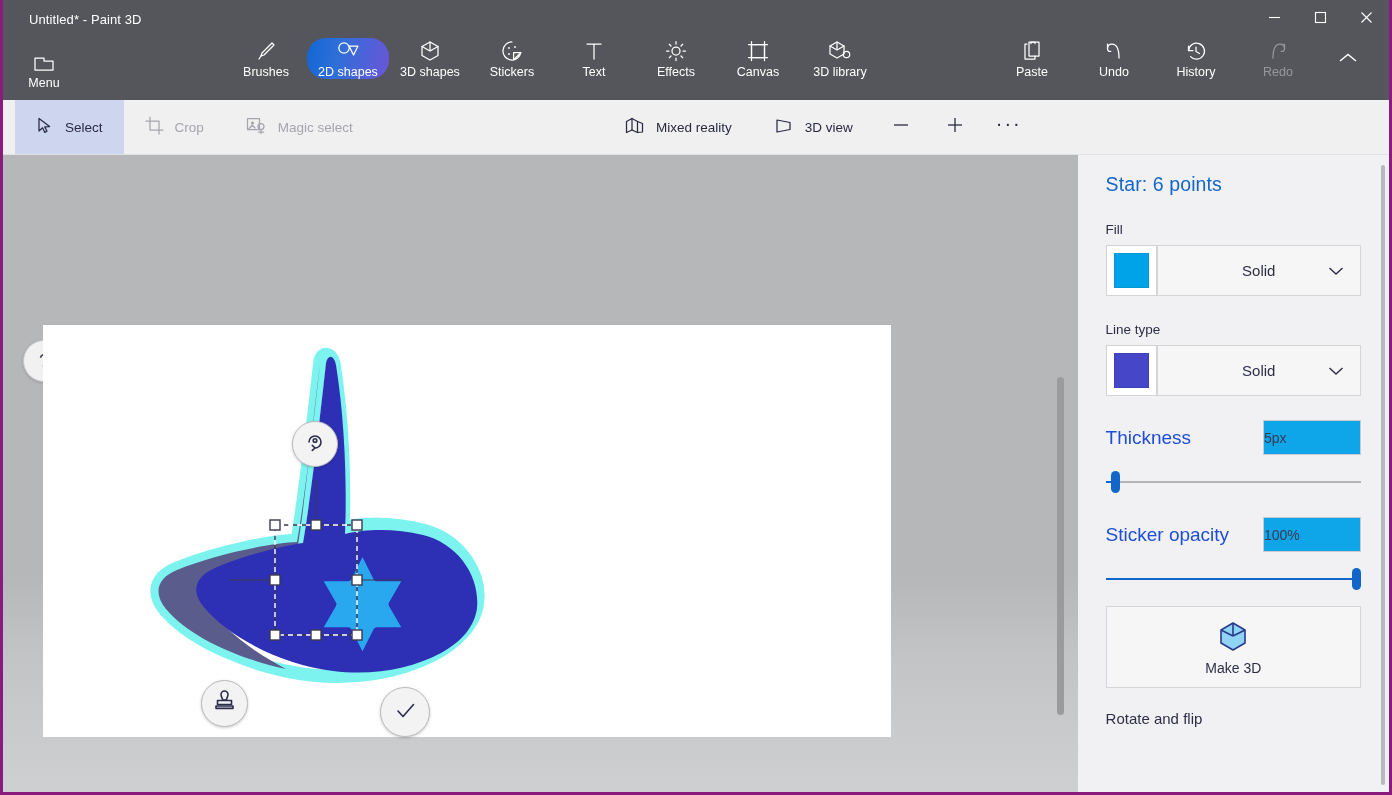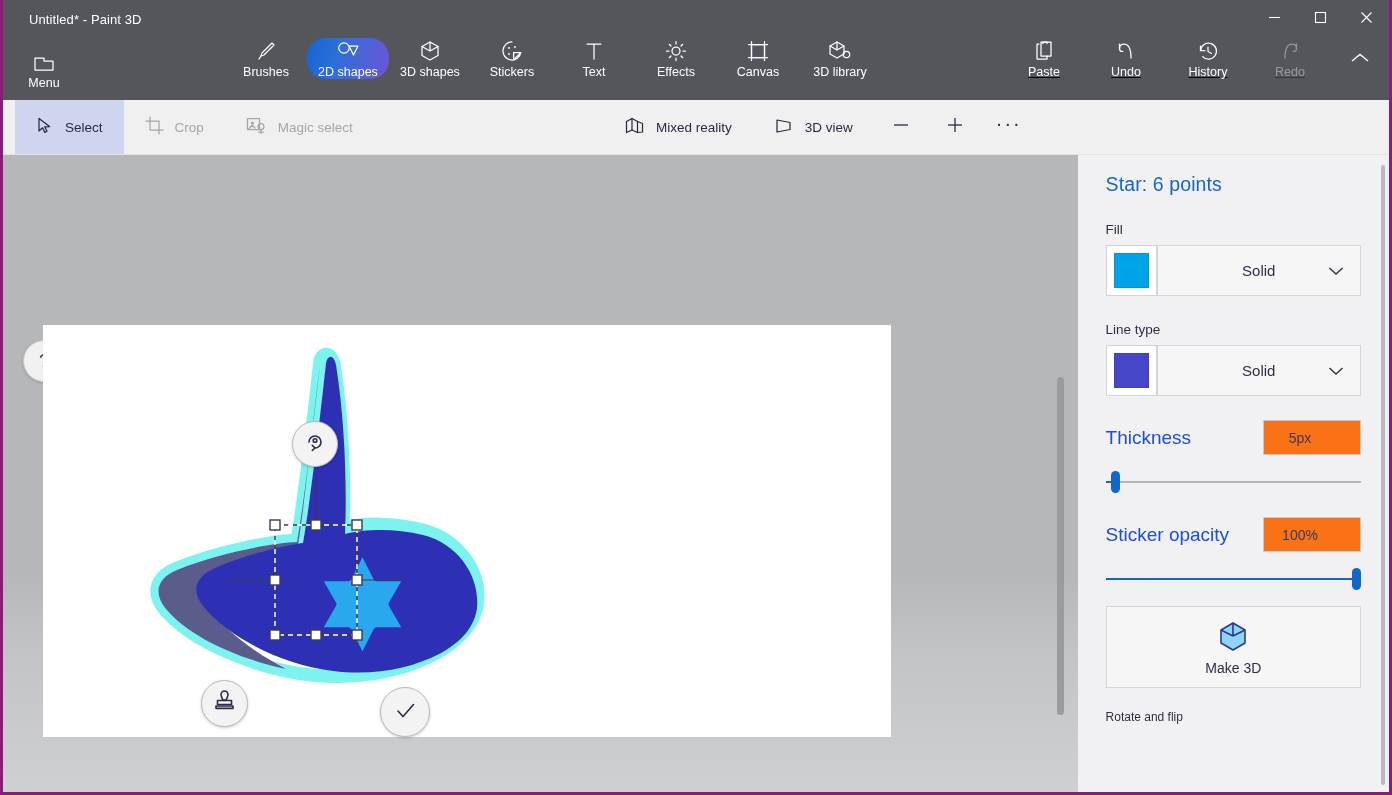--- a/index.html
+++ b/index.html
@@ -65,21 +65,21 @@
   .rb .ico { height: 24px; display: flex; align-items: flex-end; }
   .rb svg { stroke: #ffffff; fill: none; stroke-width: 1.25; stroke-linecap: round; stroke-linejoin: round; }
   .rb.active {
     background: linear-gradient(100deg, #1266d6 0%, #2f6fd8 38%, #6a55d8 100%);
     border-radius: 19px;
   }
   .rb.disabled { opacity: 0.38; }
   .rb-menu { width: 82px; margin-left: 0; }
   .ribbon-left { display: flex; }
   .ribbon-center { display: flex; position: absolute; left: 222px; }
-  .ribbon-right { display: flex; position: absolute; right: 0; text-decoration: underline; }
+  .ribbon-right { display: flex; position: absolute; right: 12px; }
   .rb-chevron {
     width: 58px;
     display: flex; align-items: center; justify-content: center;
   }
   .rb-chevron svg { stroke: #ffffff; fill: none; stroke-width: 1.4; }
 
   
   .toolbar {
     position: relative;
     height: 55px;
@@ -216,23 +216,23 @@
   }
   .combo .chev svg { stroke: #2e2e48; fill: none; stroke-width: 1.4; }
 
   .field-row {
     display: flex; align-items: center; justify-content: space-between;
     margin-top: 24px;
   }
   .field-row .flabel { color: #1d4ed8; font-size: 19px; }
   .numfield {
     width: 98px; height: 35px;
-    background: #f97316;
+    background: #0ea5e9;
     border: 1px solid #c9c9ce;
-    display: flex; align-items: center; justify-content: center;
+    display: flex; align-items: center; justify-content: flex-start;
     padding-right: 24px;
     color: #3a3a52; font-size: 14px;
   }
 
   .slider {
     position: relative;
     height: 22px;
     margin-top: 16px;
     display: flex; align-items: center;
   }
@@ -269,21 +269,21 @@
     margin-top: 16px;
     background: #f6f6f7;
     border: 1px solid #d6d6da;
     display: flex; flex-direction: column;
     align-items: center; justify-content: center;
     gap: 4px;
     color: #2e2e48; font-size: 14px;
     cursor: default;
   }
 
-  .rf-label { color: #2e2e48; font-size: 12px; margin-top: 22px; }
+  .rf-label { color: #2e2e48; font-size: 15px; margin-top: 22px; }
 </style>
 </head>
 <body>
 
 <div id="app">
 
   <div class="titlebar">
     <div class="title-text">Untitled* - Paint 3D</div>
     <div class="win-controls">
       <div class="win-btn">

